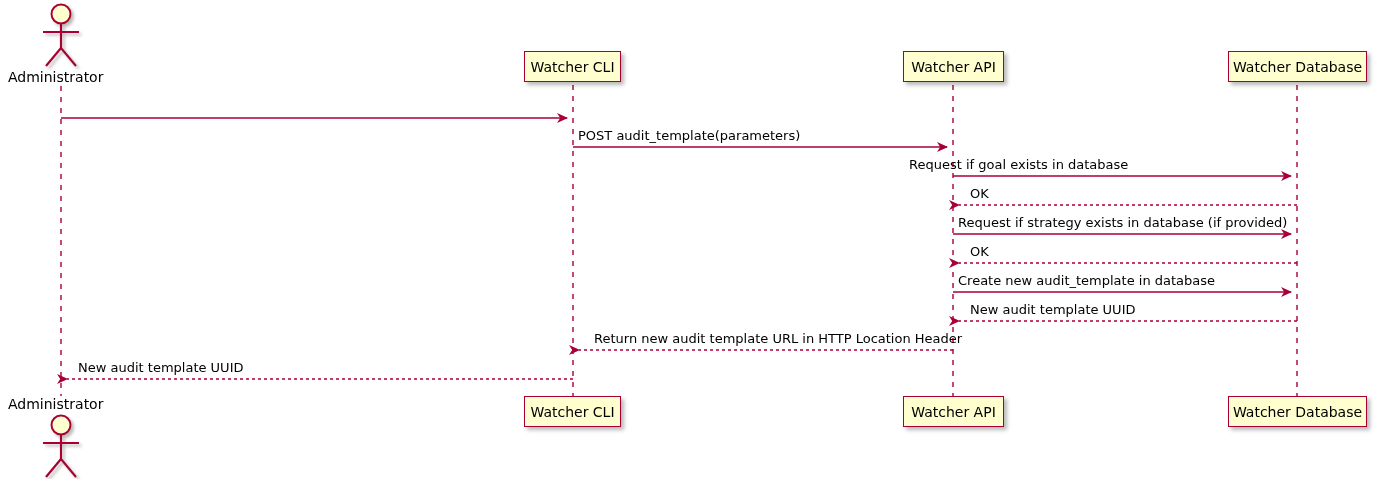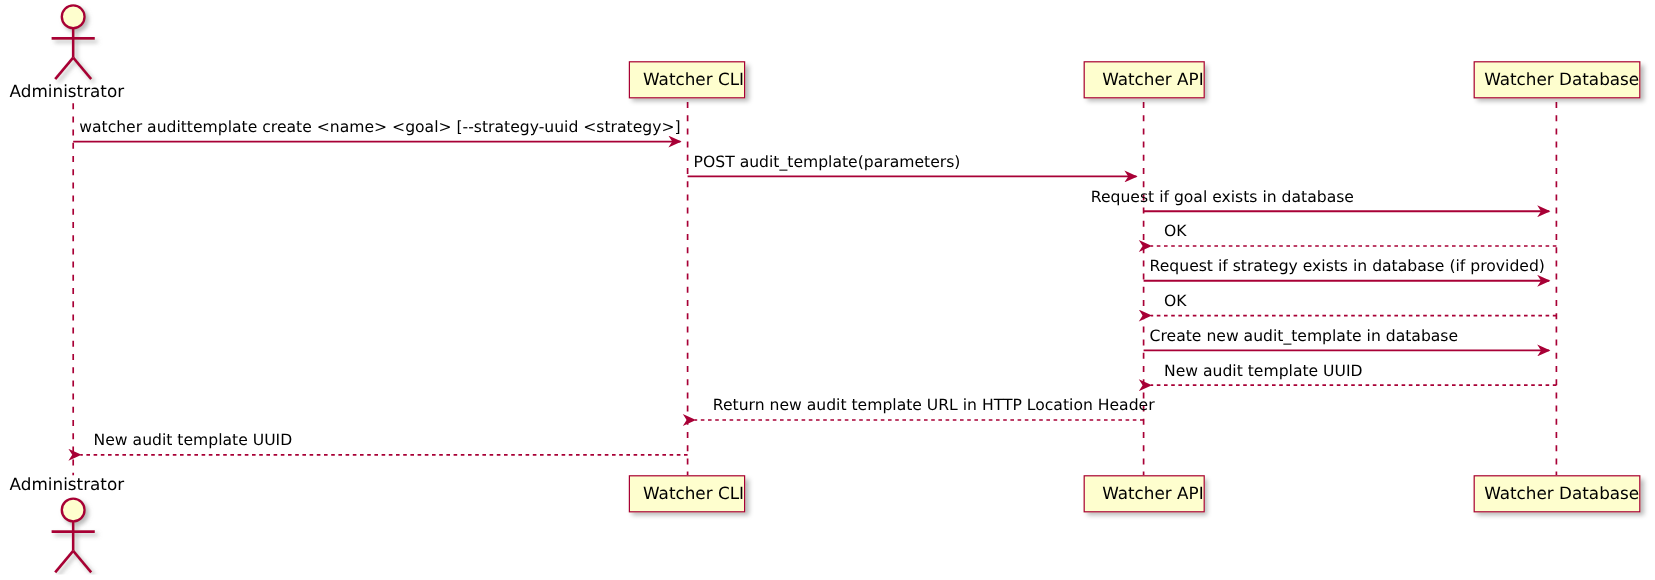--- a/index.html
+++ b/index.html
@@ -35,21 +35,21 @@
   .participant-box {
     position: absolute;
     box-sizing: border-box;
     background: #FEFECE;
     border: 1.5px solid #A80036;
     font-family: "DejaVu Sans", sans-serif;
     font-size: 14px;
     color: #000000;
     display: flex;
     align-items: center;
-    justify-content: flex-end;
+    justify-content: center;
     white-space: nowrap;
     box-shadow: 3px 3px 4px rgba(0,0,0,0.28);
   }
   .actor-label {
     position: absolute;
     font-family: "DejaVu Sans", sans-serif;
     font-size: 14px;
     color: #000000;
     white-space: nowrap;
   }
@@ -139,21 +139,20 @@
   </div>
 
   <div class="participant-box" style="left:903px; top:396px; width:101px; height:31px;">
     <span>Watcher API</span>
   </div>
 
   <div class="participant-box" style="left:1228px; top:396px; width:139px; height:31px;">
     <span>Watcher Database</span>
   </div>
 
-  <div class="msg-label" style="left:66px; top:100px;">watcher audittemplate create &lt;name&gt; &lt;goal&gt; [--strategy-uuid &lt;strategy&gt;]</div>
 
   <div class="msg-label" style="left:578px; top:129px;text-align:center;">POST audit_template(parameters)</div>
 
   <div class="msg-label" style="left:909px; top:158px;">Request if goal exists in database</div>
 
   <div class="msg-label" style="left:970px; top:187px;">OK</div>
 
   <div class="msg-label" style="left:958px; top:216px;">Request if strategy exists in database (if provided)</div>
 
   <div class="msg-label" style="left:970px; top:245px;">OK</div>

